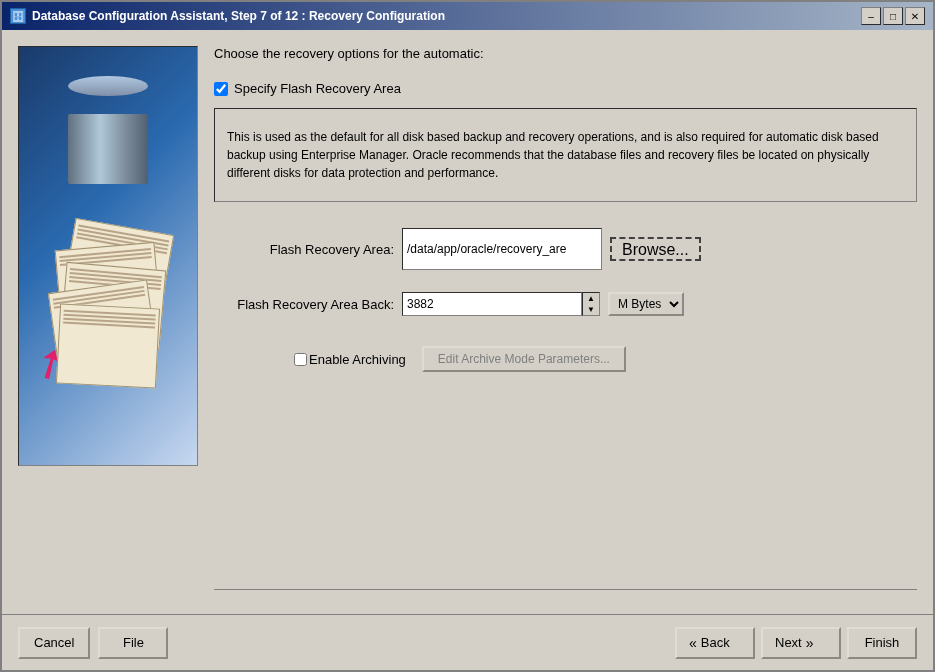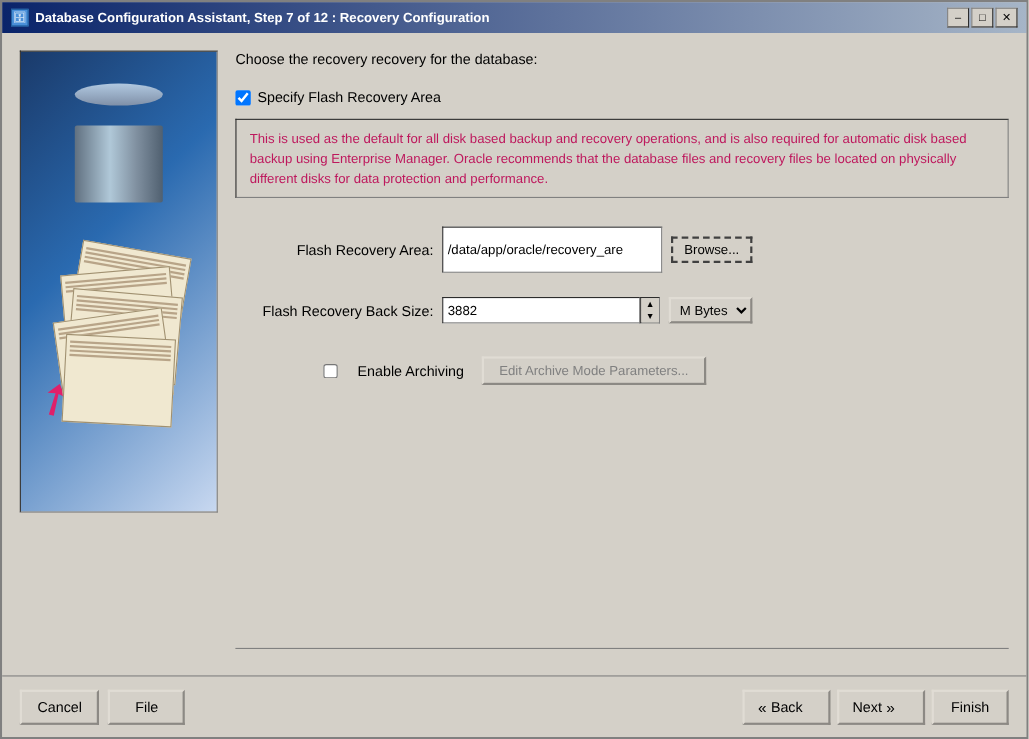--- a/index.html
+++ b/index.html
@@ -165,24 +165,24 @@
       gap: 6px;
       margin-bottom: 0;
     }
     .checkbox-row input[type="checkbox"] {
       width: 14px;
       height: 14px;
     }
     .description-box {
       background: #d4d0c8;
       border: 1px inset #808080;
-      padding: 8px 12px;
+      padding: 19px 12px;
       font-size: 12px;
       line-height: 1.5;
-      color: #be185d;
+      color: #000000;
       margin-bottom: 14px;
     }
     .field-row {
       display: flex;
       align-items: center;
       gap: 8px;
       margin-bottom: 10px;
     }
     .field-label {
       width: 180px;
@@ -200,21 +200,21 @@
       font-size: 12px;
     }
     .browse-btn {
       height: 24px;
       padding: 2px 10px;
       background: #d4d0c8;
       border: 2px outset #e0dcd4;
       border-style: dashed;
       border-color: #404040;
       cursor: pointer;
-      font-size: 12px;
+      font-size: 16px;
     }
     .size-input-group {
       display: flex;
       align-items: center;
       border-radius: 10px;
     }
     .size-input {
       width: 180px;
       height: 24px;
       background: white;
@@ -400,52 +400,52 @@
               <div class="paper-line"></div>
                 <div class="paper-line"></div>
                 <div class="paper-line"></div>
                 <div class="paper-line"></div>
             </div>
           </div>
         </div>
       </div>
 
       <div class="right-panel">
-        <p class="instruction-text">Choose the recovery recovery for the database:</p>
+        <p class="instruction-text">Choose the recovery options for the automatic:</p>
 
         <div class="checkbox-row">
           <input type="checkbox" id="specifyFlash" checked="" style="">
           <label for="specifyFlash" class="checkbox-label">Specify Flash Recovery Area</label>
         </div>
 
         <div class="description-box">This is used as the default for all disk based backup and recovery operations, and is also required for automatic disk based backup using Enterprise Manager. Oracle recommends that the database files and recovery files be located on physically different disks for data protection and performance.</div>
 
         <div class="field-row">
           <span class="field-label">Flash Recovery Area:</span>
           <input type="text" class="field-input" value="/data/app/oracle/recovery_are" style="">
           <button class="browse-btn">Browse...</button>
         </div>
 
         <div class="field-row">
-          <span class="field-label">Flash Recovery Back Size:</span>
+          <span class="field-label">Flash Recovery Area Back:</span>
           <div class="size-input-group">
             <input type="text" class="size-input" value="3882" style="">
             <div class="spinner-btns">
               <button class="spinner-up">▲</button>
               <button class="spinner-down">▼</button>
             </div>
           </div>
           <select class="unit-select">
             <option>M Bytes</option>
             <option>G Bytes</option>
           </select>
         </div>
 
         <div class="archiving-row">
-          <div style="display:flex;align-items:center;gap:18px;">
+          <div style="display:flex;align-items:center;gap:2px;">
             <input type="checkbox" id="enableArchiving" style="">
             <label for="enableArchiving">Enable Archiving</label>
           </div>
           <button class="archive-btn" disabled="">Edit Archive Mode Parameters...</button>
         </div>
 
         <div style="flex:1;"></div>
 
         <div class="separator"></div>
 

